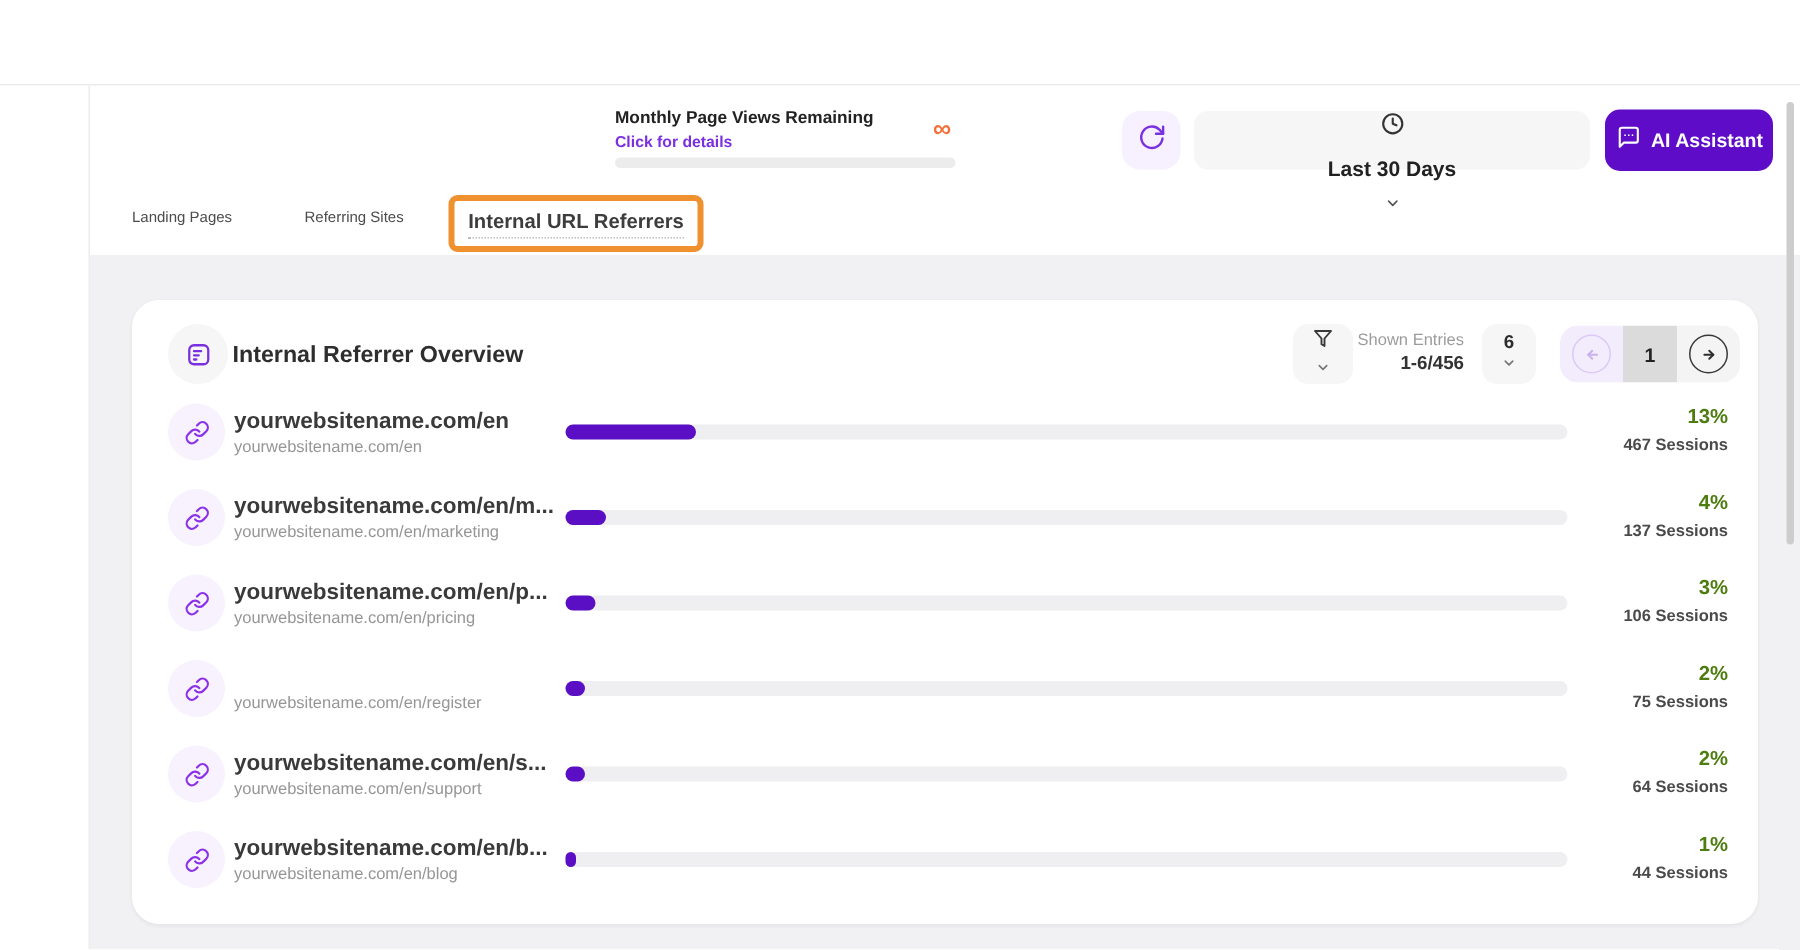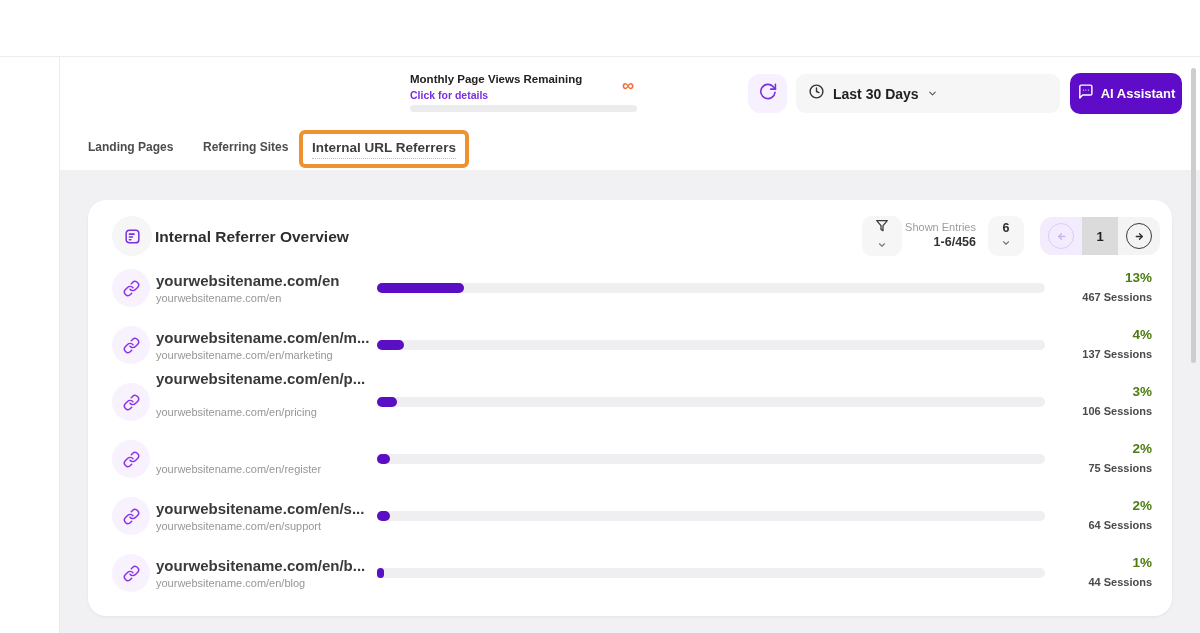--- a/index.html
+++ b/index.html
@@ -26,28 +26,28 @@
   .nav-active-wrap { position:absolute; left:7px; width:46px; height:46px; border-radius:14px; background:#e7d8fa; display:flex; align-items:center; justify-content:center; cursor:pointer; }
   .nav-active-circle { width:38px; height:38px; border-radius:50%; background:#5a0cc6; display:flex; align-items:center; justify-content:center; }
 
   
   .page-title { left:88px; top:74px; font-size:28px; font-weight:800; color:#1e1e1e; border-bottom:2px dotted #c3c3c3; padding-bottom:8px; }
   .mv-label { left:410px; top:73px; font-size:11.5px; font-weight:700; color:#222; }
   .mv-link { left:410px; top:89px; font-size:10.5px; font-weight:700; color:#7a2fe0; cursor:pointer; }
   .mv-inf { left:622px; top:76px; font-size:17px; font-weight:700; color:#f4703a; }
   .mv-bar { left:410px; top:105px; width:227px; height:7px; background:#ececec; border-radius:4px; }
   .refresh-btn { left:748px; top:74px; width:39px; height:39px; border-radius:12px; background:#f7f0fe; display:flex; align-items:center; justify-content:center; cursor:pointer; }
-  .date-pill { left:796px; top:74px; width:264px; height:39px; background:#f6f6f7; border-radius:9px; display:flex; align-items:center; padding:0 12px; gap:8px; cursor:pointer; }
+  .date-pill { left:796px; top:74px; width:264px; height:39px; background:#f6f6f7; border-radius:9px; display:flex; align-items:center; padding:0 12px; gap:8px; cursor:pointer;flex-direction:column; }
   .date-preset { font-size:14px; font-weight:700; color:#222; }
   .date-range { font-size:12.5px; color:#2f2f2f; margin-left:4px; }
   .ai-btn { left:1070px; top:73px; width:112px; height:41px; background:#5e0cc7; border-radius:10px; display:flex; align-items:center; justify-content:center; gap:7px; cursor:pointer; }
   .ai-label { color:#fff; font-size:13px; font-weight:700; }
 
   
-  .tab { top:140px; font-size:12px; font-weight:700; color:#4c4c4c; cursor:pointer; }
+  .tab { top:140px; font-size:10px; font-weight:400; color:#4c4c4c; cursor:pointer; }
   .tab-box { left:299px; top:130px; width:170px; height:38px; border:4px solid #f0912f; border-radius:6px; background:#fff; display:flex; align-items:center; justify-content:center; cursor:pointer; }
   .tab-box span { font-size:13.5px; font-weight:700; color:#3d3d3d; border-bottom:1.5px dotted #bdbdbd; padding-bottom:3px; }
 
   
   .content-bg { left:60px; top:170px; width:1140px; height:463px; background:#f1f0f2; }
   .card { left:88px; top:200px; width:1084px; height:416px; background:#fff; border-radius:18px; box-shadow:0 1px 3px rgba(20,20,40,.06); }
   .panel-icon { left:112px; top:216px; width:40px; height:40px; border-radius:50%; background:#f6f6f7; display:flex; align-items:center; justify-content:center; }
   .panel-title { left:155px; top:228px; font-size:15.5px; font-weight:700; color:#2e2e2e; }
   .filter-btn { left:862px; top:216px; width:40px; height:40px; border-radius:10px; background:#f6f6f7; display:flex; flex-direction:column; align-items:center; justify-content:center; cursor:pointer; }
   .shown-block { left:880px; top:221px; width:96px; text-align:right; }
@@ -344,21 +344,21 @@
     </div>
   <div class="abs row-pct" style="top:327px">4%</div>
   <div class="abs row-sess" style="top:348px">137 Sessions</div>
 
   <div class="abs row-icon" style="top:383px">
     <svg width="17" height="17" viewBox="0 0 24 24" fill="none" stroke="#8b31e8" stroke-width="2.1" stroke-linecap="round" stroke-linejoin="round">
         <path d="M10 13a5 5 0 0 0 7.54.54l3-3a5 5 0 0 0-7.07-7.07l-1.72 1.71"></path>
         <path d="M14 11a5 5 0 0 0-7.54-.54l-3 3a5 5 0 0 0 7.07 7.07l1.71-1.71"></path>
       </svg>
   </div>
-  <div class="abs row-title" style="top:370px">yourwebsitename.com/en/p...</div>
+  <div class="abs row-title" style="top:386px">yourwebsitename.com/en/p...</div>
   <div class="abs row-url" style="top:406px">yourwebsitename.com/en/pricing</div>
   <div class="abs row-bar" style="top:397px">
       <div class="row-fill" style="width: 3%;"></div>
     </div>
   <div class="abs row-pct" style="top:384px">3%</div>
   <div class="abs row-sess" style="top:405px">106 Sessions</div>
 
   <div class="abs row-icon" style="top:440px">
     <svg width="17" height="17" viewBox="0 0 24 24" fill="none" stroke="#8b31e8" stroke-width="2.1" stroke-linecap="round" stroke-linejoin="round">
         <path d="M10 13a5 5 0 0 0 7.54.54l3-3a5 5 0 0 0-7.07-7.07l-1.72 1.71"></path>

